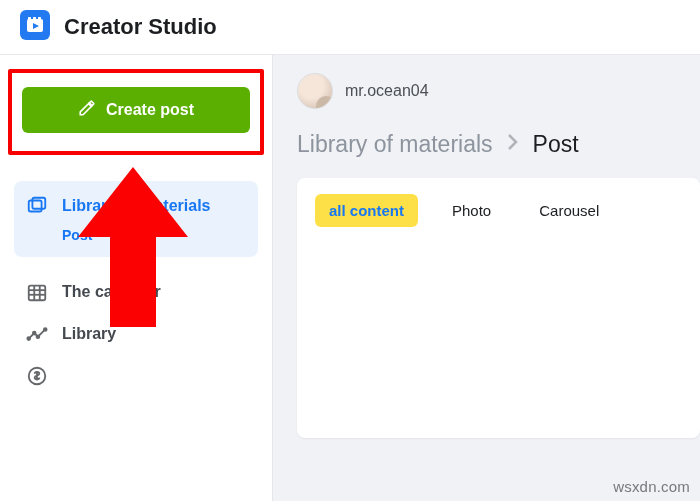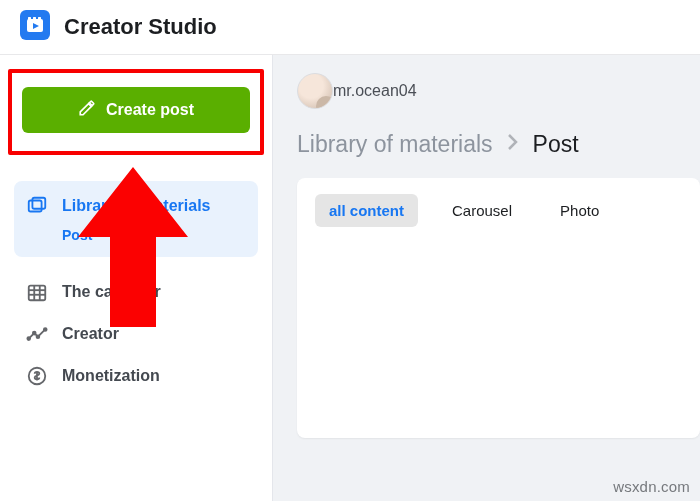--- a/index.html
+++ b/index.html
@@ -118,20 +118,21 @@
     }
     .main {
       flex: 1;
       background: #f0f2f5;
       padding: 18px 0 0 24px;
       border-left: 1px solid #e4e6eb;
     }
     .user-row {
       display: flex;
       align-items: center;
+      gap: 12px;
       margin-bottom: 22px;
     }
     .avatar {
       width: 36px;
       height: 36px;
       border-radius: 50%;
       background: radial-gradient(circle at 38% 35%, #f6e6da 0 40%, #d8c6b8 80%);
       border: 1px solid #dcdde0;
       position: relative;
       overflow: hidden;
@@ -183,21 +184,21 @@
       align-items: center;
     }
     .tab {
       font-size: 15px;
       color: #1c1e21;
       padding: 8px 14px;
       border-radius: 6px;
       font-weight: 500;
     }
     .tab.active {
-      background: #e5e5e5;
+      background: #fde047;
       color: #1877f2;
       font-weight: 700;
     }
     .arrow-up {
       position: absolute;
       left: 78px;
       top: 112px;
       width: 110px;
       height: 160px;
       pointer-events: none;
@@ -274,31 +275,30 @@
       <div class="nav-row sec">
         <span class="icon">
           <svg width="22" height="22" viewBox="0 0 24 24" fill="none" stroke="#65676b" stroke-width="2">
             <polyline points="3,17 9,11 13,15 21,7"></polyline>
             <circle cx="3" cy="17" r="1.5" fill="#65676b"></circle>
             <circle cx="9" cy="11" r="1.5" fill="#65676b"></circle>
             <circle cx="13" cy="15" r="1.5" fill="#65676b"></circle>
             <circle cx="21" cy="7" r="1.5" fill="#65676b"></circle>
           </svg>
         </span>
-        <span class="nav-label">Creator</span>
+        <span class="nav-label">Library</span>
       </div>
 
       <div class="nav-row sec">
         <span class="icon">
           <svg width="22" height="22" viewBox="0 0 24 24" fill="none" stroke="#65676b" stroke-width="2">
             <circle cx="12" cy="12" r="9"></circle>
             <path d="M12 7v10M9.5 9.5c0-1 1-2 2.5-2s2.5.8 2.5 2c0 2.5-5 1.5-5 4 0 1.2 1 2 2.5 2s2.5-1 2.5-2"></path>
           </svg>
         </span>
-        <span class="nav-label">Monetization</span>
       </div>
     </div>
 
     <svg class="arrow-up" viewBox="0 0 110 160">
       <polygon points="55,0 110,70 78,70 78,160 32,160 32,70 0,70" fill="#fb0101"></polygon>
     </svg>
   </div>
 
   <div class="main">
     <div class="user-row">
@@ -312,20 +312,20 @@
         <svg width="12" height="18" viewBox="0 0 12 18" fill="none" stroke="#b0b3b8" stroke-width="2.5">
             <polyline points="2,2 9,9 2,16"></polyline>
           </svg>
       </span>
       <span class="bc-sub">Post</span>
     </div>
 
     <div class="card">
       <div class="tabs">
         <div class="tab active">all content</div>
+        <div class="tab">Photo</div>
         <div class="tab">Carousel</div>
-        <div class="tab">Photo</div>
       </div>
     </div>
   </div>
 </div>
 
 <div class="watermark">wsxdn.com</div>
 
 </body></html>

